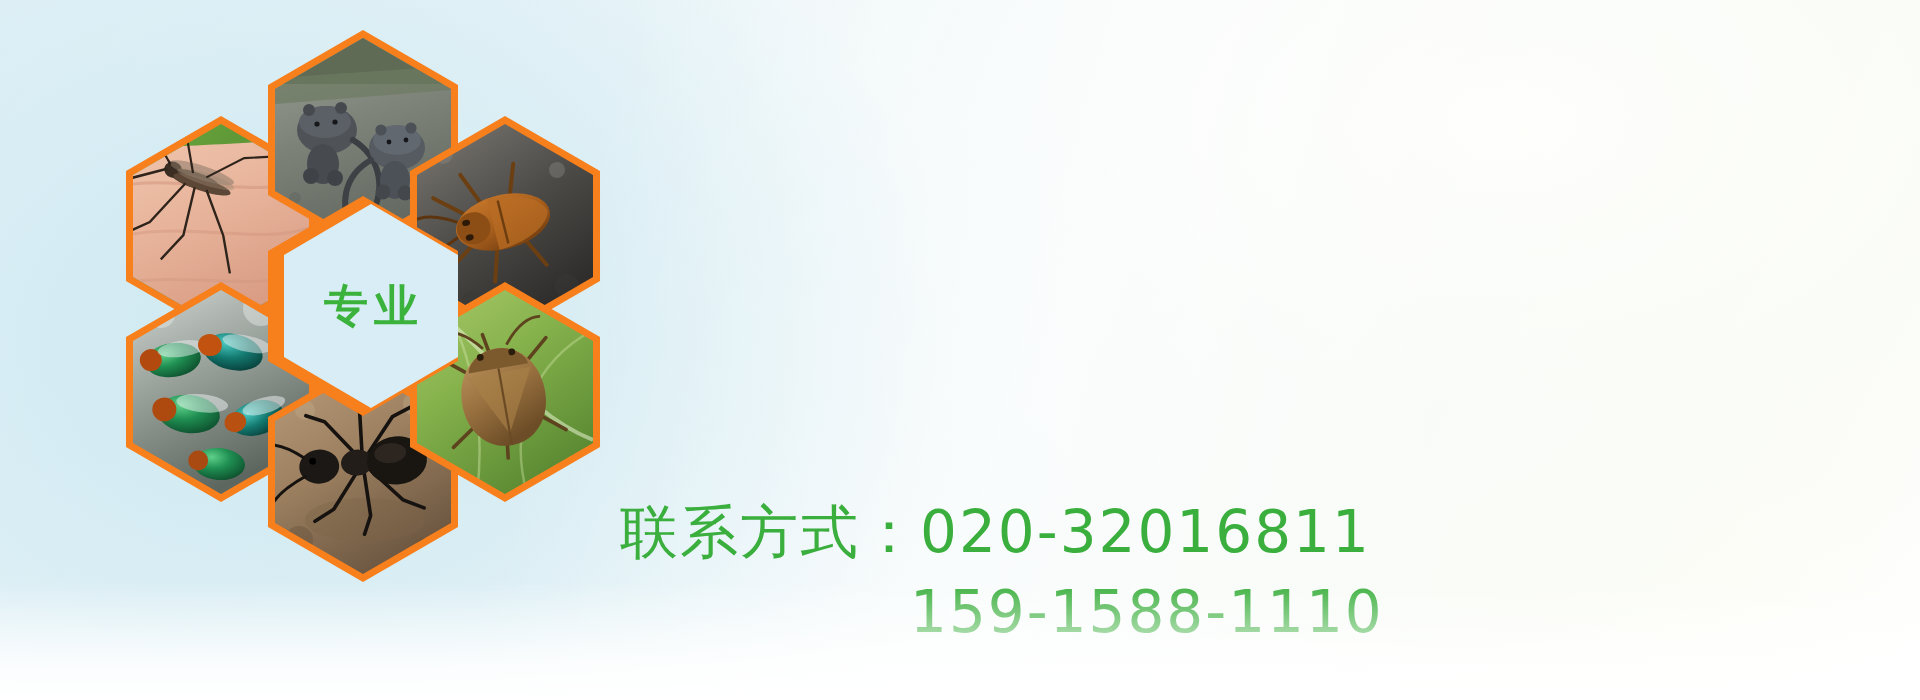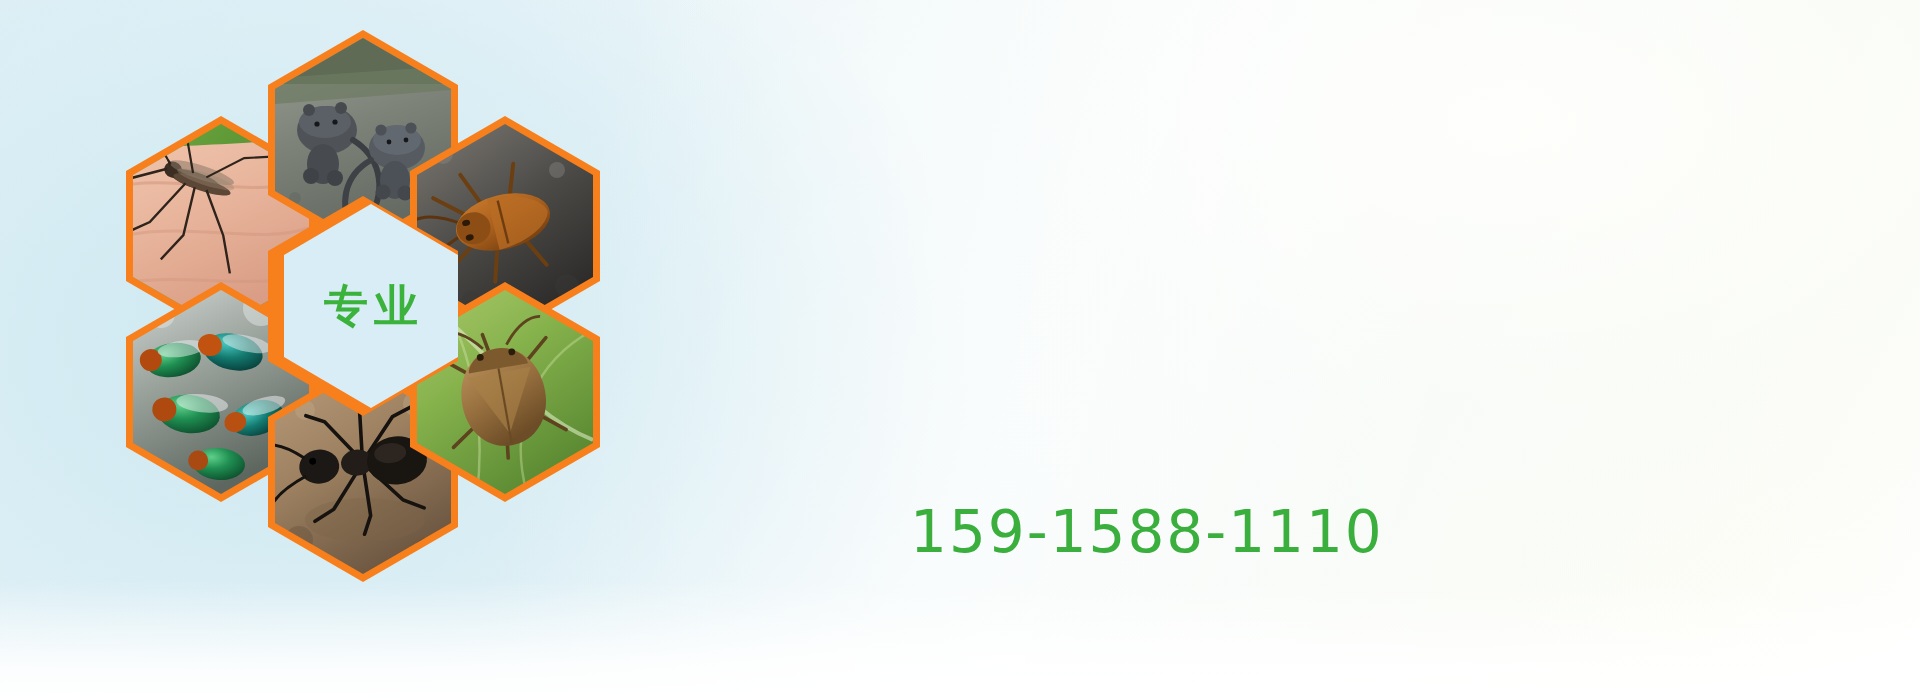--- a/index.html
+++ b/index.html
@@ -407,19 +407,22 @@
     <div class="hex" id="hex-center">
       <div class="hex-inner">
         <div class="hex-label">专业</div>
       </div>
     </div>
 
   </div>
 
 
   <div id="contact-block">
+    <div class="contact-line-1">
+      <span class="contact-label">联系方式：</span><span class="contact-phone">020-32016811</span>
+    </div>
     <div class="contact-line-2">
       <span class="contact-phone">159-1588-1110</span>
     </div>
   </div>
 
   <div class="bottom-fade"></div>
 </div>
 
 </body></html>

